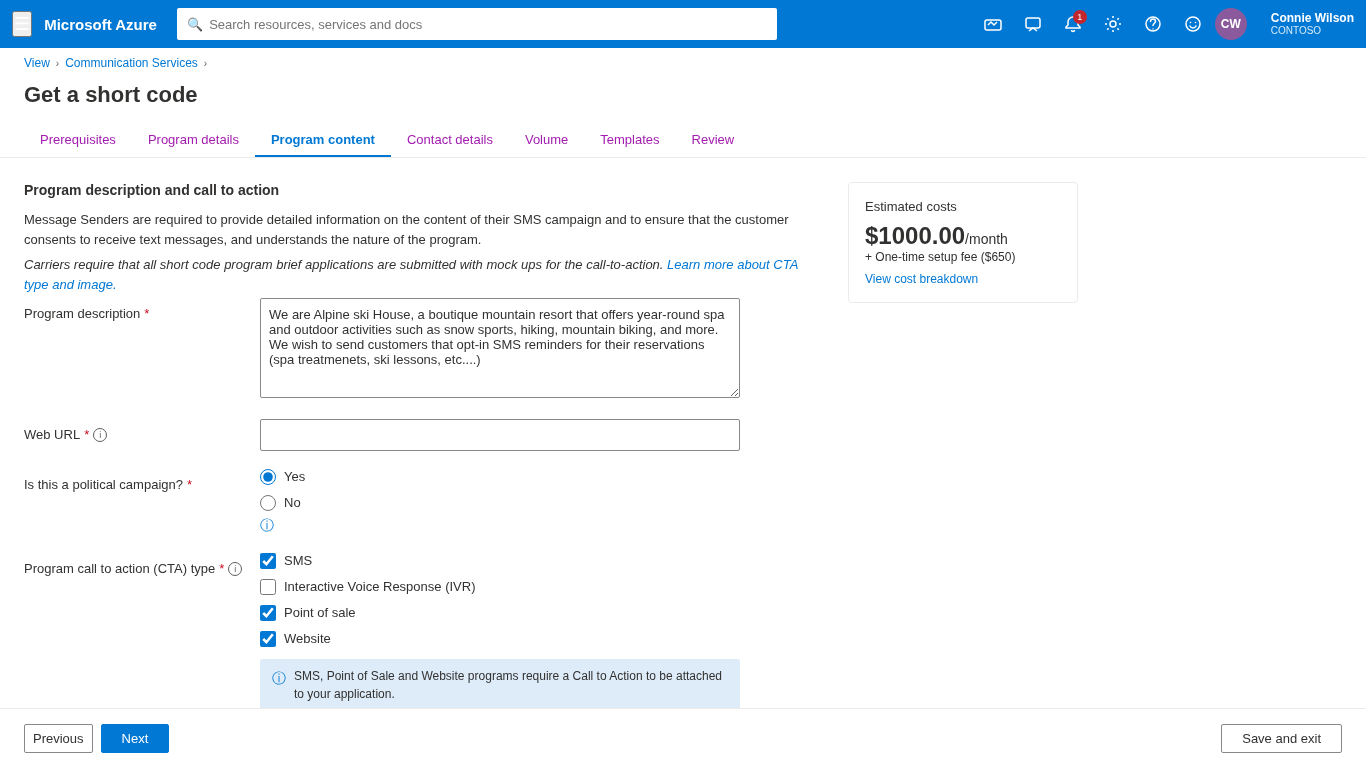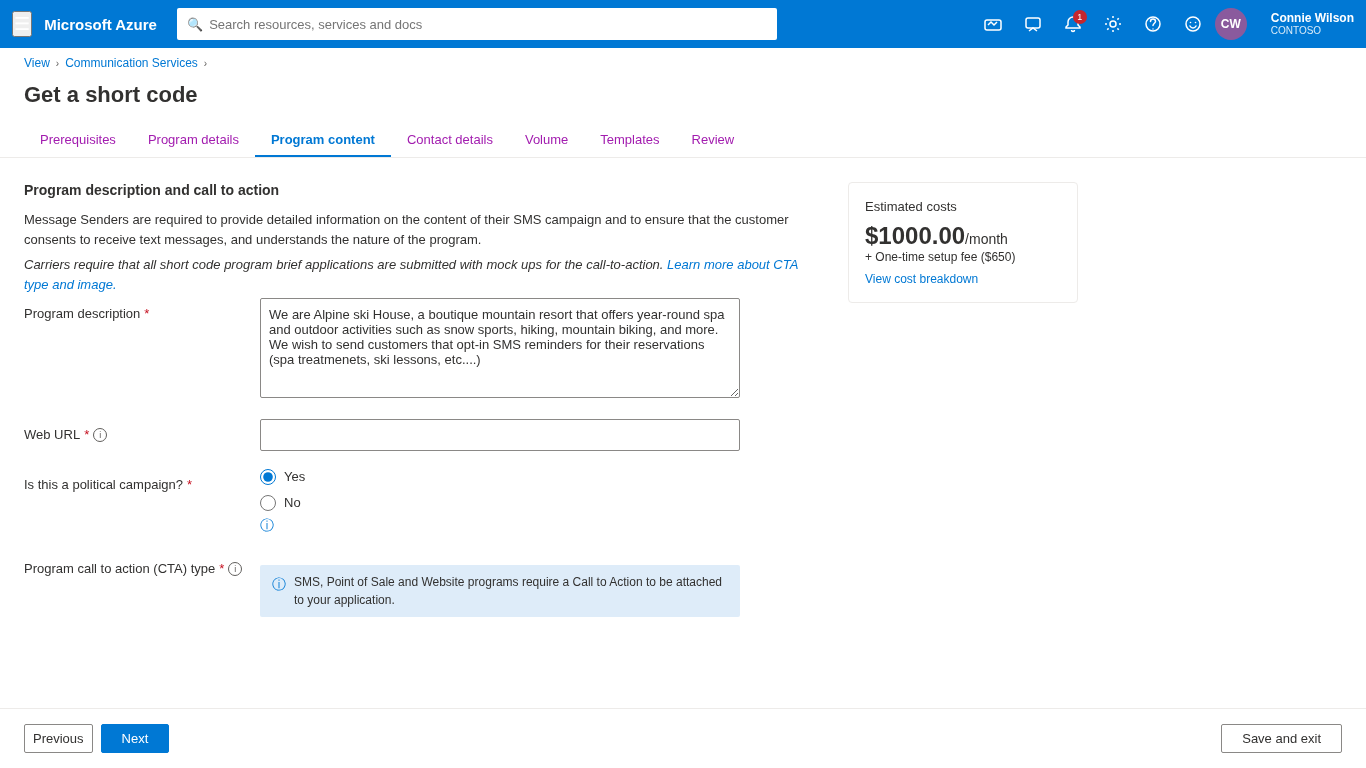--- a/index.html
+++ b/index.html
@@ -464,20 +464,38 @@
       </div>
     </div>
 
     <div class="form-row">
       <div class="form-label">
         <span>Program call to action (CTA) type</span>
         <span class="required-star">*</span>
         <span class="info-icon">i</span>
       </div>
       <div class="form-control-wrap">
+        <div class="checkbox-group">
+          <label class="checkbox-item">
+            <input type="checkbox" checked="" style="">
+            <span>SMS</span>
+          </label>
+          <label class="checkbox-item">
+            <input type="checkbox" style="">
+            <span>Interactive Voice Response (IVR)</span>
+          </label>
+          <label class="checkbox-item">
+            <input type="checkbox" checked="" style="">
+            <span>Point of sale</span>
+          </label>
+          <label class="checkbox-item">
+            <input type="checkbox" checked="" style="">
+            <span>Website</span>
+          </label>
+        </div>
         <div class="info-box" style="margin-top: 12px; max-width: 480px;">
           <span class="info-box-icon">ⓘ</span>
           <span>SMS, Point of Sale and Website programs require a Call to Action to be attached to your application.</span>
         </div>
       </div>
     </div>
   </div>
 
   <div class="cost-panel">
     <div class="cost-panel-title">Estimated costs</div>

